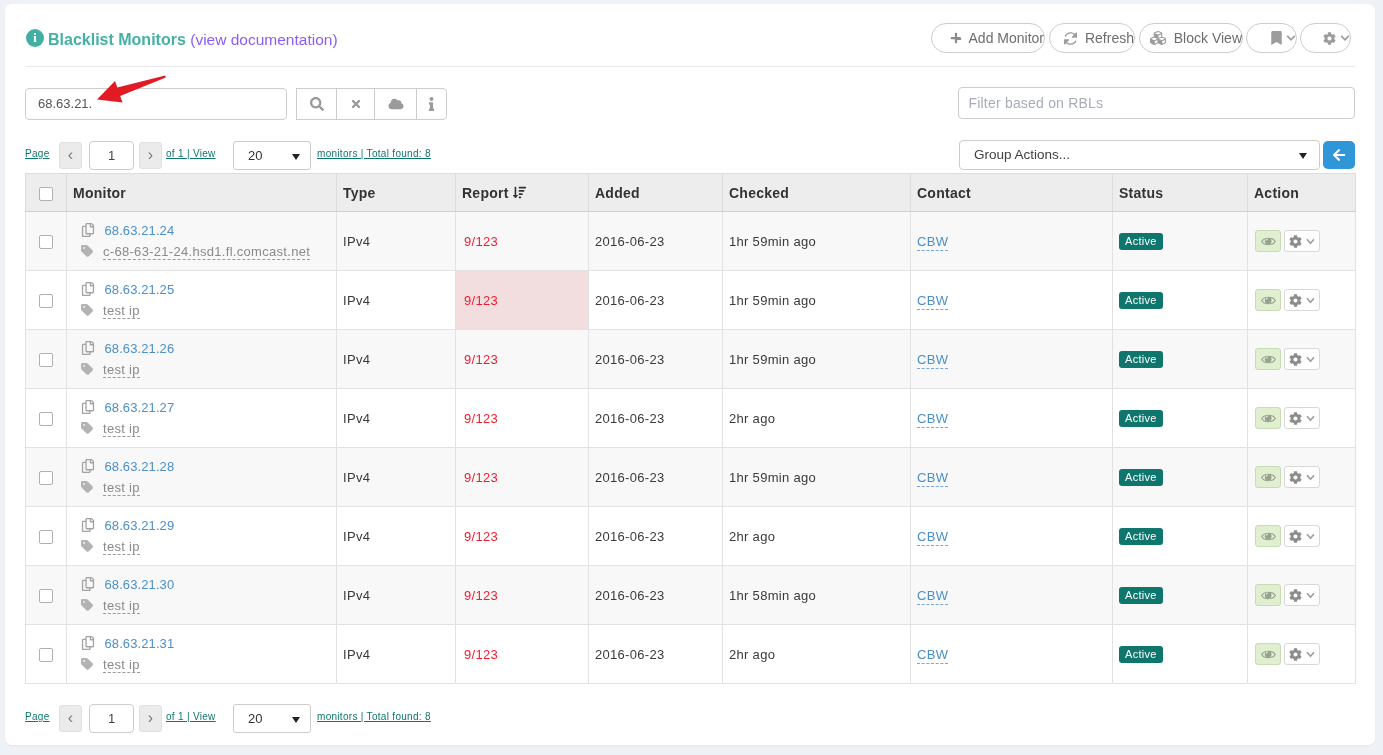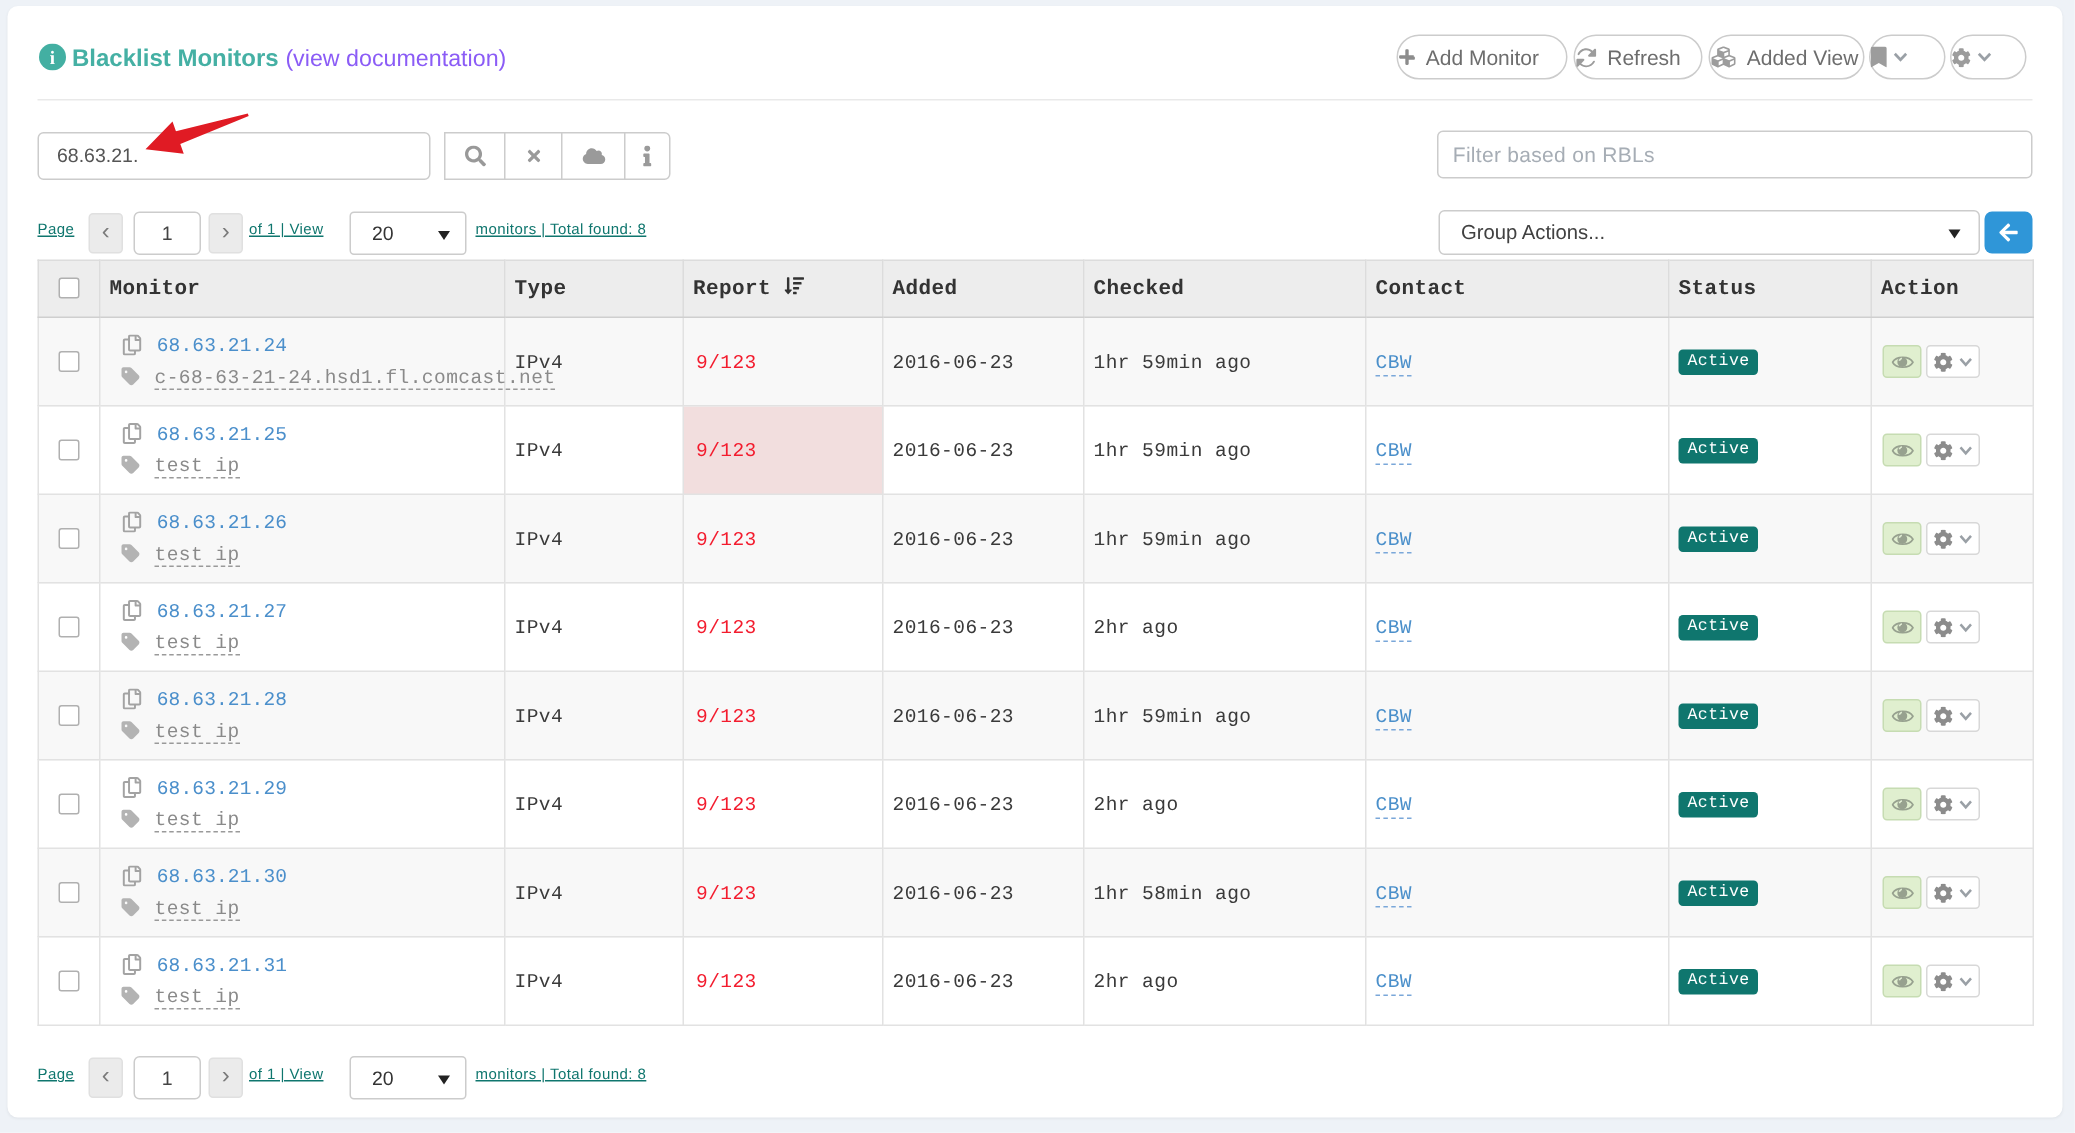--- a/index.html
+++ b/index.html
@@ -10,25 +10,25 @@
 .hr { position:absolute; left:25px; top:66px; width:1330px; border-top:1px solid #e9e9e9; }
 .inp { position:absolute; background:#fff; border:1px solid #ccc; border-radius:3px; font-size:13px; color:#555; }
 .sinput { left:25px; top:88px; width:262px; height:32px; line-height:30px; padding-left:12px; border-radius:4px; }
 .sbtn { position:absolute; top:88px; height:32px; background:#fff; border:1px solid #ccc; display:flex; align-items:center; justify-content:center; }
 .filter { left:957.5px; top:87px; width:397px; height:32px; line-height:30px; padding-left:10px; color:#a6adb5; font-size:14px; letter-spacing:0.2px; border-radius:4px; }
 .ptxt { position:absolute; font-size:10px; letter-spacing:0.3px; color:#0f766e; white-space:nowrap;text-decoration:underline; }
 .pbtn { position:absolute; width:23px; height:27px; background:#ebebeb; border:1px solid #e0e0e0; border-radius:3px; color:#7a7a7a; font-size:16px; text-align:center; line-height:24px; }
 .pnum { position:absolute; width:45px; height:29px; background:#fff; border:1px solid #ccc; border-radius:4px; font-size:13px; color:#444; text-align:center; line-height:27px; }
 .psel { position:absolute; width:78px; height:29px; background:#fff; border:1px solid #ccc; border-radius:3px; font-size:13px; color:#333; line-height:27px; padding-left:14px; }
 .tri { position:absolute; right:10px; top:12px; width:0; height:0; border-left:4.5px solid transparent; border-right:4.5px solid transparent; border-top:6px solid #222; }
-.topbtn { position:absolute; top:23px; height:30px; border:1px solid #ccc; border-radius:15px; background:#fff; display:flex; align-items:center; justify-content:flex-start; gap:6.5px; font-size:14px; color:#6d6d6d; }
+.topbtn { position:absolute; top:23px; height:30px; border:1px solid #ccc; border-radius:15px; background:#fff; display:flex; align-items:center; justify-content:flex-end; gap:6.5px; font-size:14px; color:#6d6d6d; }
 .gsel { position:absolute; left:959px; top:140px; width:361px; height:30px; background:#fff; border:1px solid #ccc; border-radius:4px; font-size:13.5px; color:#414141; line-height:28px; padding-left:14px; }
 .gsel .tri { top:12px; right:12px; }
 .bluebtn { position:absolute; left:1323px; top:141px; width:32px; height:28px; background:#2f96d8; border-radius:5px; display:flex; align-items:center; justify-content:center; }
-table.grid { position:absolute; left:25px; top:173px; width:1330px; border-collapse:collapse; table-layout:fixed;font-family:Liberation Mono, monospace; }
+table.grid { position:absolute; left:25px; top:173px; width:1330px; border-collapse:collapse; table-layout:fixed; }
 table.grid th { background:#ededed; height:38px; font-size:14px; font-weight:bold; letter-spacing:0.25px; color:#333; text-align:left; padding-left:6px; border:1px solid #dcdcdc; border-bottom:1px solid #cfcfcf; }
 table.grid td { height:59px; font-size:13px; letter-spacing:0.3px; color:#3a3a3a; padding-left:6px; border:1px solid #e2e2e2; vertical-align:middle; }
 table.grid { border:1px solid #d4d4d4; }
 tr.odd td { background:#f8f8f8; }
 table.grid .ck { text-align:center; padding-left:0 !important; }
 .cb { display:inline-block; width:14px; height:14px; background:#fff; border:1px solid #b0b0b0; border-radius:2px; vertical-align:middle; }
 .mon { padding:0 !important; vertical-align:top !important; }
 .mw { position:relative; height:56px; }
 .mw .i1 { position:absolute; left:12.5px; top:11px; line-height:0; }
 .mw .i2 { position:absolute; left:13px; top:31.5px; line-height:0; }
@@ -60,21 +60,21 @@
 <div class="topbtn" style="left:1049px;width:86px">
     <svg width="15" height="15" viewBox="0 0 512 512" fill="#9c9c9c">
       <path d="M370.7 133.3C339.5 104 298.9 88 256 88c-66.8 0-126 38.3-154.6 96.2-5.5 11.2-19.3 15.6-30.4 10.1-11.2-5.5-15.6-19.3-10.1-30.4C97.4 89.2 172.5 40 256 40c54.4 0 105.5 20.2 144.8 56.8L439 58.7c15.1-15.1 41-4.4 41 17v134.3c0 13.3-10.7 24-24 24H321.7c-21.4 0-32.1-25.9-17-41l66-66zM256 472c-54.4 0-105.5-20.2-144.8-56.8L73 453.3c-15.1 15.1-41 4.4-41-17V302c0-13.3 10.7-24 24-24h134.3c21.4 0 32.1 25.9 17 41l-66 66c31.2 29.2 71.8 45.3 114.7 45.3 66.8 0 126-38.3 154.6-96.2 5.5-11.2 19.3-15.6 30.4-10.1 11.2 5.5 15.6 19.3 10.1 30.4C414.6 422.8 339.5 472 256 472z"></path>
     </svg>
     <span>Refresh</span>
   </div>
 <div class="topbtn" style="left:1139px;width:104px">
     <svg width="18" height="16" viewBox="0 0 512 512" fill="#9c9c9c">
       <path d="M488.6 250.2L392 214V105.5c0-15-9.3-28.4-23.4-33.7l-100-37.5c-8.1-3.1-17.1-3.1-25.3 0l-100 37.5c-14.1 5.3-23.4 18.7-23.4 33.7V214l-96.6 36.2C9.3 255.5 0 268.9 0 283.9V394c0 13.6 7.7 26.1 19.9 32.2l100 50c10.1 5.1 22.1 5.1 32.2 0l103.9-52 103.9 52c10.1 5.1 22.1 5.1 32.2 0l100-50c12.2-6.1 19.9-18.6 19.9-32.2V283.9c0-15-9.3-28.4-23.4-33.7zM358 214.8l-85 31.9v-68.2l85-37v73.3zM154 104.1l102-38.2 102 38.2v.6l-102 41.4-102-41.4v-.6zm84 291.1l-85 42.5v-79.1l85-38.8v75.4zm0-112l-102 41.4-102-41.4v-.6l102-38.2 102 38.2v.6zm240 112l-85 42.5v-79.1l85-38.8v75.4zm0-112l-102 41.4-102-41.4v-.6l102-38.2 102 38.2v.6z"></path>
     </svg>
-    <span>Added View</span>
+    <span>Block View</span>
   </div>
 <div class="topbtn" style="left:1246px;width:51px;gap:4px">
     <svg width="11" height="14" viewBox="0 0 384 512" fill="#9c9c9c">
       <path d="M0 512V48C0 21.5 21.5 0 48 0h288c26.5 0 48 21.5 48 48v464L192 400 0 512z"></path>
     </svg>
     <svg width="10" height="8" viewBox="0 0 10 8">
       <path d="M1.2 1.8 L5 5.8 L8.8 1.8" fill="none" stroke="#9aa0a6" stroke-width="1.8"></path>
     </svg>
   </div>
 <div class="topbtn" style="left:1300px;width:51px;gap:4px">

